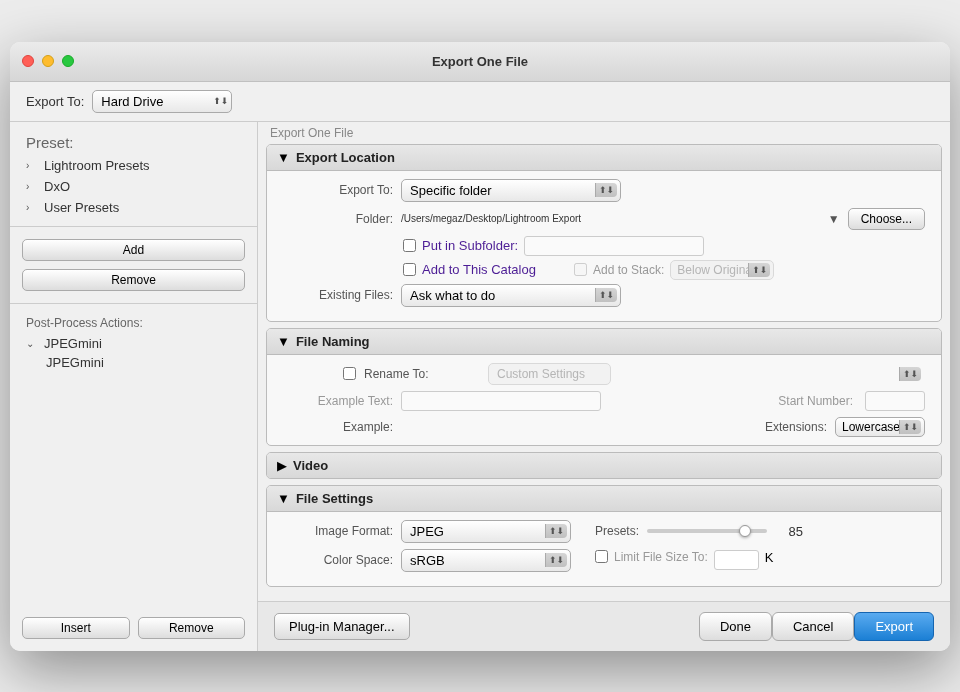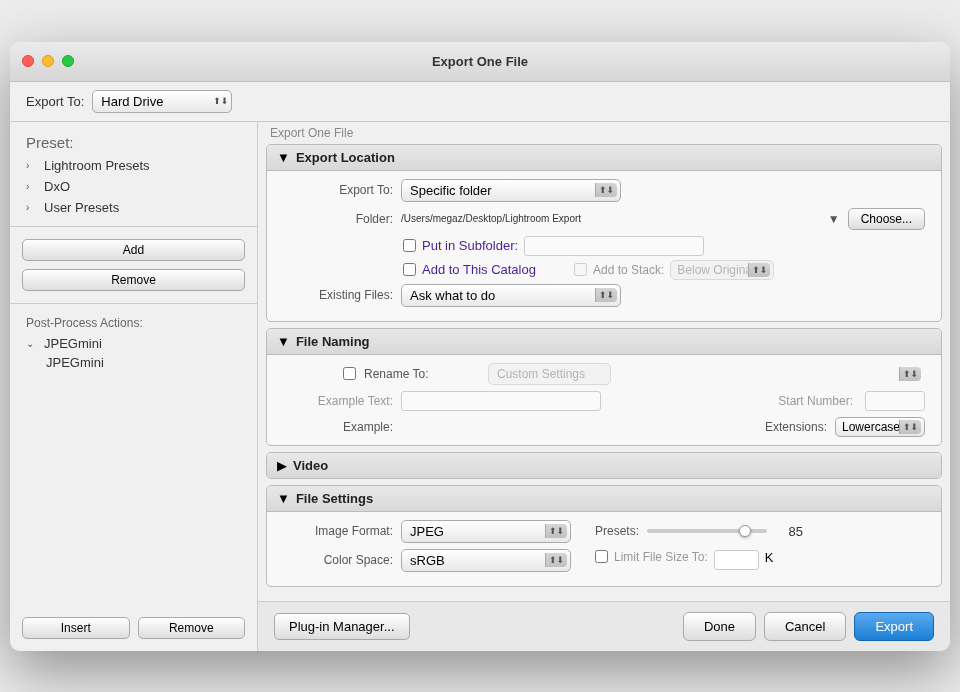--- a/index.html
+++ b/index.html
@@ -403,21 +403,20 @@
       text-align: right;
       color: #999;
     }
     
     .bottom-bar {
       display: flex;
       align-items: center;
       padding: 10px 16px;
       background: #e8e8e8;
       border-top: 1px solid #ccc;
-      gap: 8px;
     }
     .plugin-btn {
       padding: 5px 14px;
       border: 1px solid #aaa;
       background: linear-gradient(to bottom, #fff, #ddd);
       border-radius: 5px;
       font-size: 13px;
       cursor: pointer;
     }
     .spacer { flex: 1; }

